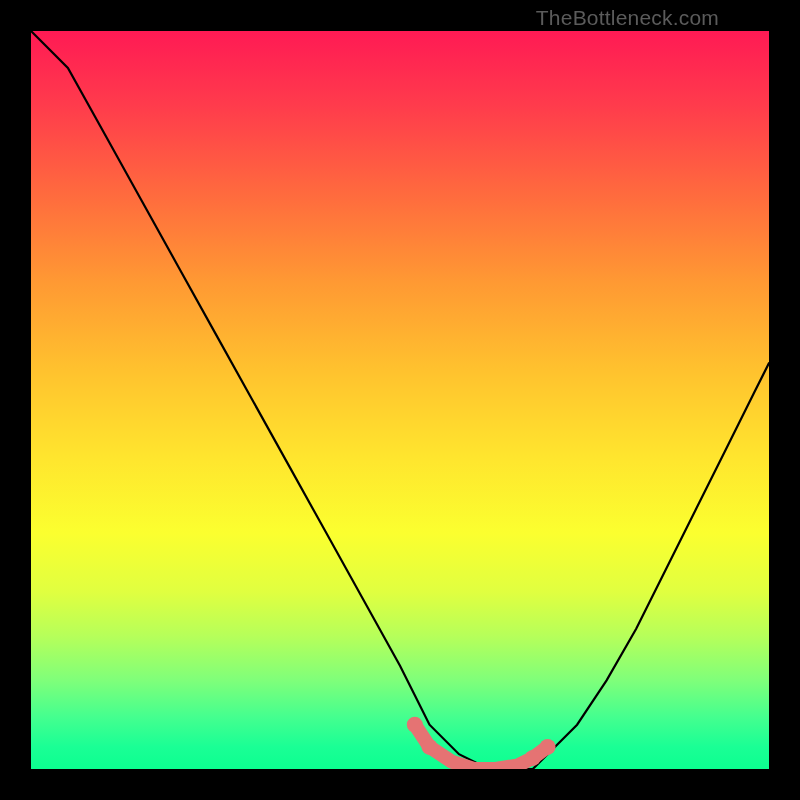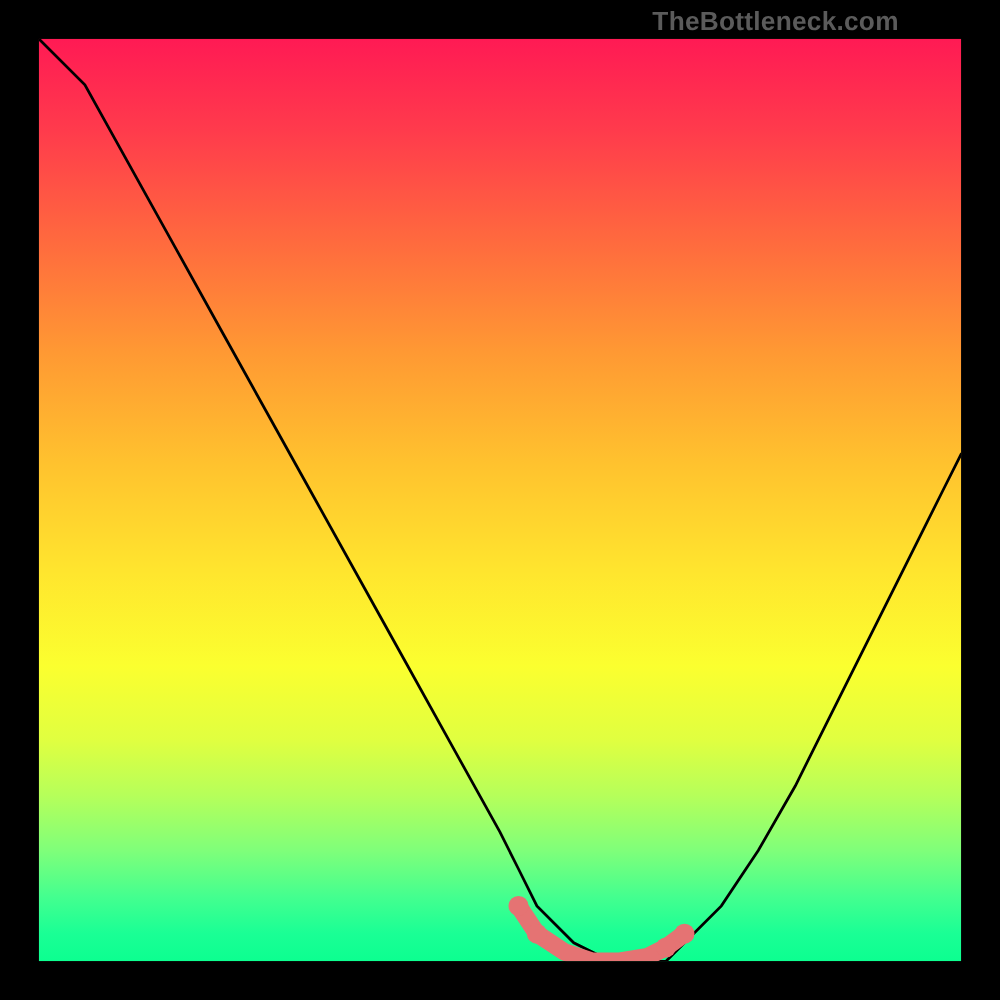--- a/index.html
+++ b/index.html
@@ -11,21 +11,20 @@
     overflow: hidden;
     position: relative;
     font-family: Arial, Helvetica, sans-serif;
   }
   .frame {
     position: absolute;
     left: 0;
     top: 0;
     width: 733px;
     height: 800px;
-    font-weight: bold;
   }
   .plot-area {
     position: absolute;
     left: 31px;
     top: 31px;
     width: 738px;
     height: 738px;
     overflow: hidden;
   }
   .gradient {

